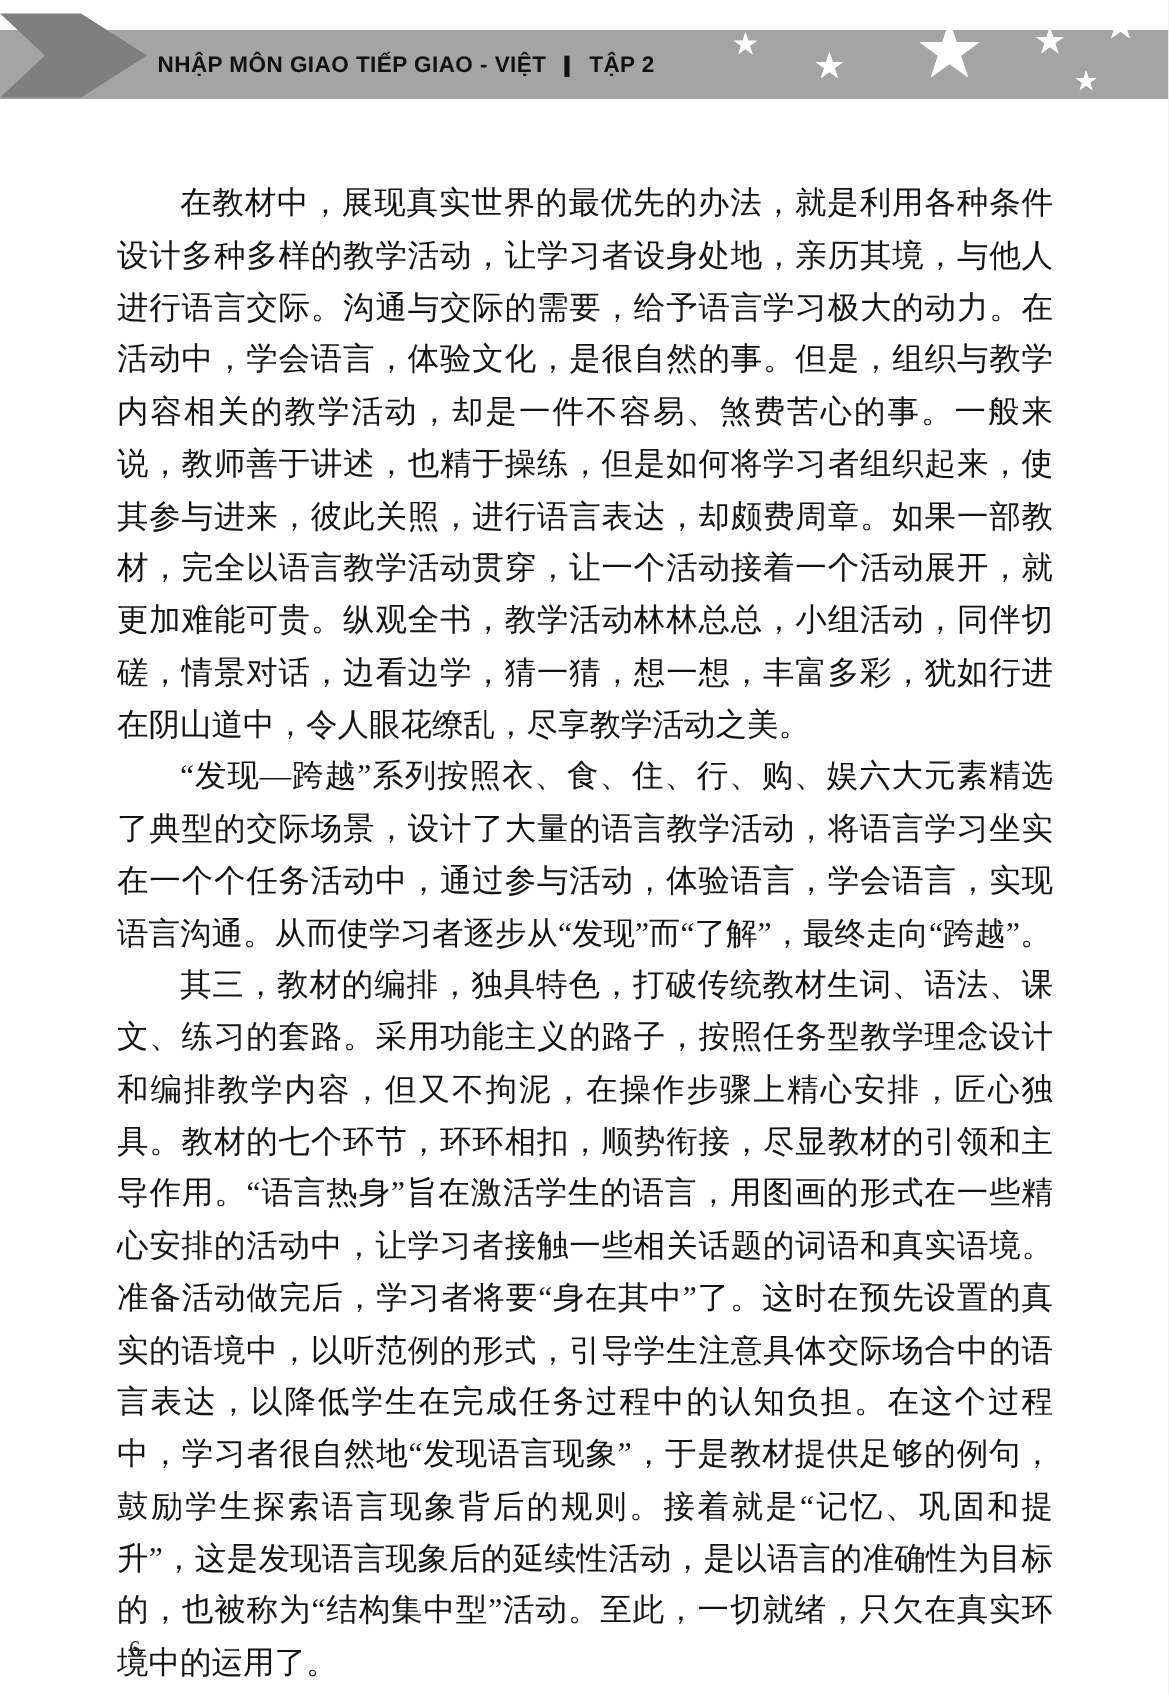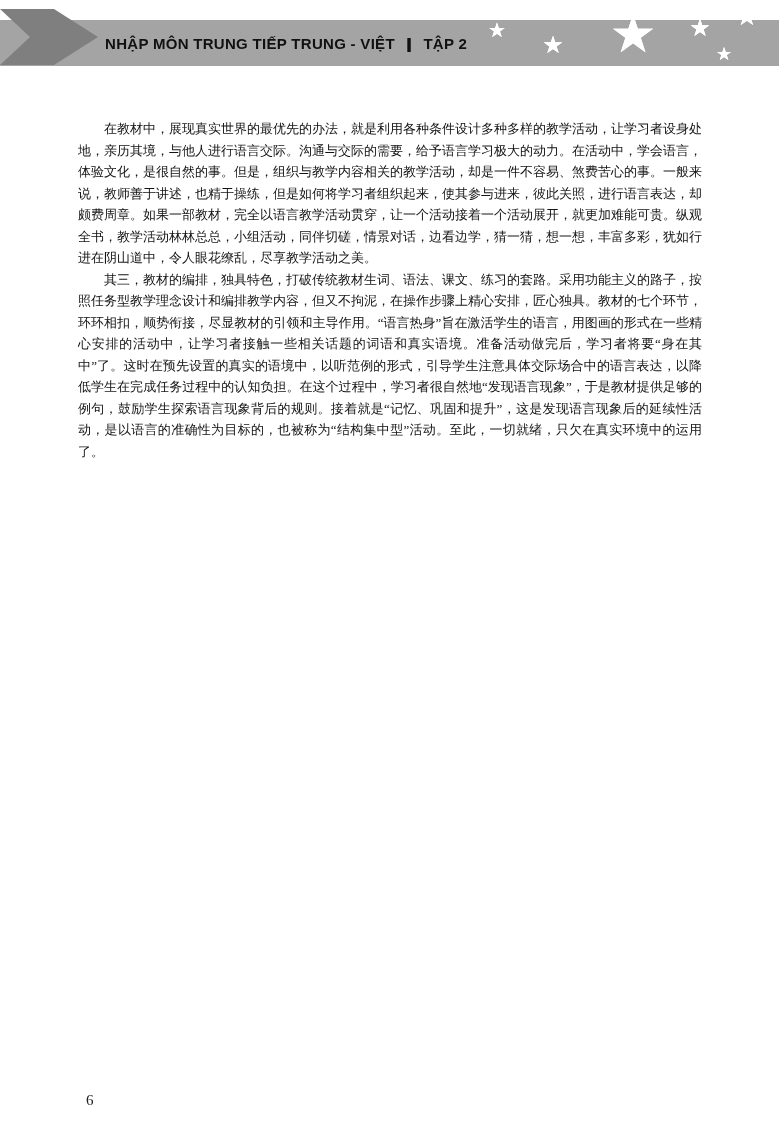--- a/index.html
+++ b/index.html
@@ -59,21 +59,21 @@
     user-select: none;
   }
 
   
   .content {
     position: absolute;
     top: 118px;
     left: 78px;
     width: 624px;
     color: #131313;
-    font-size: 13px;
+    font-size: 21px;
     line-height: 1.655;
     text-align: justify;
   }
   .content p {
     text-indent: 2em;
     margin: 0;
   }
 
   
   .page-number {
@@ -90,32 +90,33 @@
 
 <div class="page">
 
   <div class="header-band"></div>
 
   <svg class="header-arrow" viewBox="0 0 102 62">
     <polygon points="0,3 54,3 98,31 54,59 0,59 30,31" fill="#7f7f7f"></polygon>
   </svg>
 
   <div class="header-title-row">
-    <span>NHẬP MÔN TRUNG TIẾP TRUNG - VIỆT</span>
+    <span>NHẬP MÔN GIAO TIẾP GIAO - VIỆT</span>
     <span class="header-sep">|</span>
     <span>TẬP 2</span>
   </div>
 
   <span class="star" style="left:497px; top:30px; font-size:20px;">★</span>
   <span class="star" style="left:553px; top:45px; font-size:24px;">★</span>
   <span class="star" style="left:633px; top:35px; font-size:52px;">★</span>
   <span class="star" style="left:700px; top:28px; font-size:24px;">★</span>
   <span class="star" style="left:747px; top:17px; font-size:26px;">★</span>
   <span class="star" style="left:724px; top:54px; font-size:18px;">★</span>
 
   <div class="content">
     <p>在教材中，展现真实世界的最优先的办法，就是利用各种条件设计多种多样的教学活动，让学习者设身处地，亲历其境，与他人进行语言交际。沟通与交际的需要，给予语言学习极大的动力。在活动中，学会语言，体验文化，是很自然的事。但是，组织与教学内容相关的教学活动，却是一件不容易、煞费苦心的事。一般来说，教师善于讲述，也精于操练，但是如何将学习者组织起来，使其参与进来，彼此关照，进行语言表达，却颇费周章。如果一部教材，完全以语言教学活动贯穿，让一个活动接着一个活动展开，就更加难能可贵。纵观全书，教学活动林林总总，小组活动，同伴切磋，情景对话，边看边学，猜一猜，想一想，丰富多彩，犹如行进在阴山道中，令人眼花缭乱，尽享教学活动之美。</p>
+    <p>“发现—跨越”系列按照衣、食、住、行、购、娱六大元素精选了典型的交际场景，设计了大量的语言教学活动，将语言学习坐实在一个个任务活动中，通过参与活动，体验语言，学会语言，实现语言沟通。从而使学习者逐步从“发现”而“了解”，最终走向“跨越”。</p>
     <p>其三，教材的编排，独具特色，打破传统教材生词、语法、课文、练习的套路。采用功能主义的路子，按照任务型教学理念设计和编排教学内容，但又不拘泥，在操作步骤上精心安排，匠心独具。教材的七个环节，环环相扣，顺势衔接，尽显教材的引领和主导作用。“语言热身”旨在激活学生的语言，用图画的形式在一些精心安排的活动中，让学习者接触一些相关话题的词语和真实语境。准备活动做完后，学习者将要“身在其中”了。这时在预先设置的真实的语境中，以听范例的形式，引导学生注意具体交际场合中的语言表达，以降低学生在完成任务过程中的认知负担。在这个过程中，学习者很自然地“发现语言现象”，于是教材提供足够的例句，鼓励学生探索语言现象背后的规则。接着就是“记忆、巩固和提升”，这是发现语言现象后的延续性活动，是以语言的准确性为目标的，也被称为“结构集中型”活动。至此，一切就绪，只欠在真实环境中的运用了。</p>
   </div>
 
   <div class="page-number">6</div>
 
 </div>
 
 </body></html>

